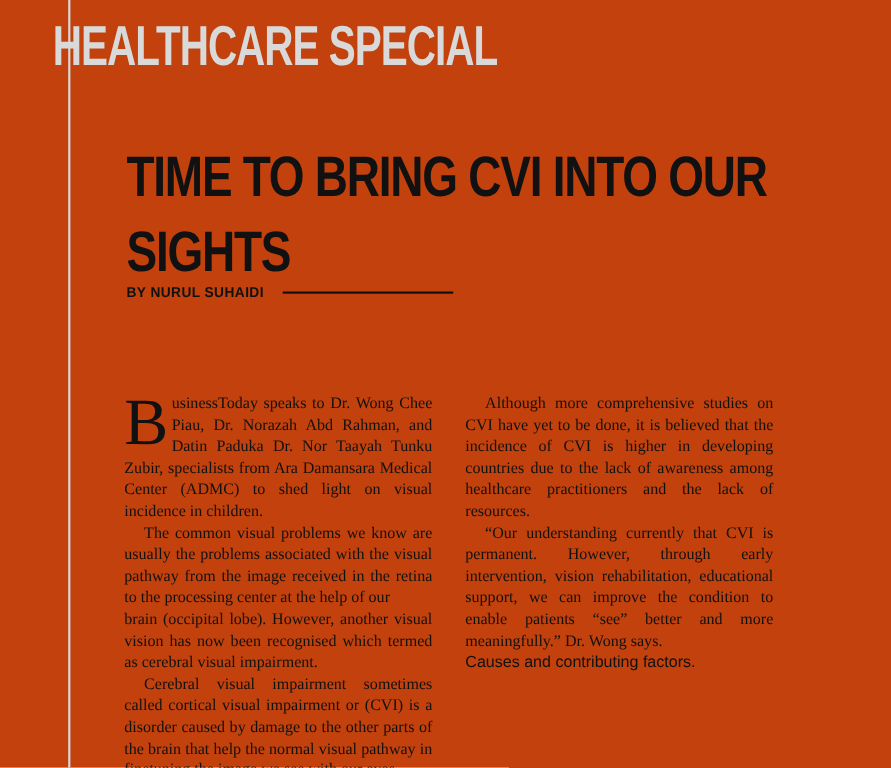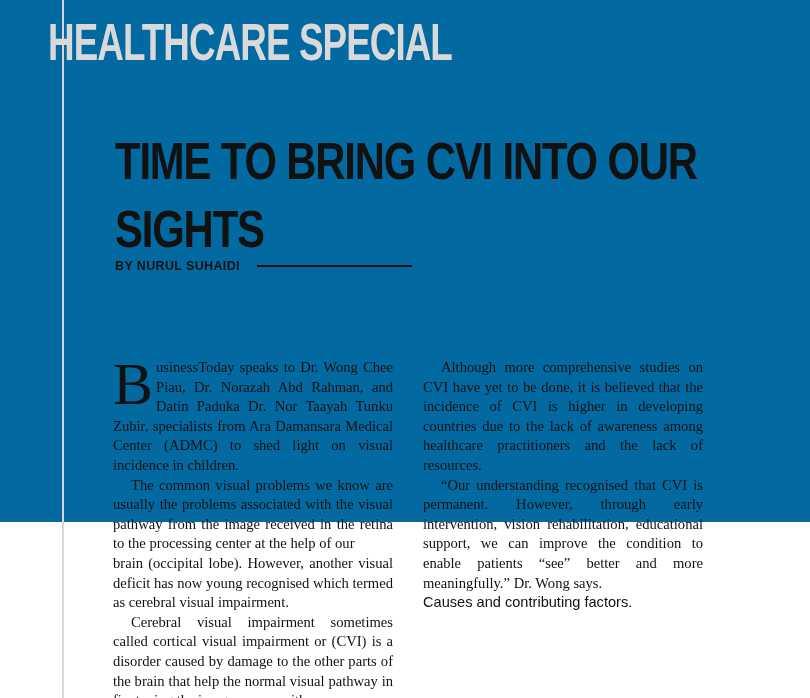--- a/index.html
+++ b/index.html
@@ -10,23 +10,23 @@
   body {
     width: 810px;
     height: 698px;
     overflow: hidden;
     font-family: "Liberation Serif", serif;
     color: #111111;
   }
   .page {
     position: relative;
     width: 810px;
-    height: 522px;
+    height: 698px;
     box-sizing: border-box;
-    background: #0369a1;
+    background: #c2410c;
     text-decoration: underline;
   }
   
   .left-rule {
     position: absolute;
     left: 62px;
     top: 0;
     width: 2px;
     height: 698px;
     background: #d8d8d8;
@@ -140,26 +140,26 @@
   <div class="byline-wrap">
     <div class="byline">BY NURUL SUHAIDI</div>
     <div class="byline-rule"></div>
   </div>
 
   <div class="columns">
 
     <div class="col">
       <p class="dropcap-para"><span class="dropcap">B</span><span>usinessToday speaks to Dr. Wong Chee Piau, Dr. Norazah Abd Rahman, and Datin Paduka Dr. Nor Taayah Tunku Zubir, specialists from Ara Damansara Medical Center (ADMC) to shed light on visual incidence in children.</span></p>
       <p>The common visual problems we know are usually the problems associated with the visual pathway from the image received in the retina to the processing center at the help of our</p>
-      <p class="noindent">brain (occipital lobe). However, another visual deficit has now young recognised which termed as cerebral visual impairment.</p>
+      <p class="noindent">brain (occipital lobe). However, another visual vision has now been recognised which termed as cerebral visual impairment.</p>
       <p>Cerebral visual impairment sometimes called cortical visual impairment or (CVI) is a disorder caused by damage to the other parts of the brain that help the normal visual pathway in finetuning the image we see with our eyes.</p>
 
     </div>
 
     <div class="col">
       <p>Although more comprehensive studies on CVI have yet to be done, it is believed that the incidence of CVI is higher in developing countries due to the lack of awareness among healthcare practitioners and the lack of resources.</p>
-      <p>“Our understanding recognised that CVI is permanent. However, through early intervention, vision rehabilitation, educational support, we can improve the condition to enable patients “see” better and more meaningfully.” Dr. Wong says.</p>
+      <p>“Our understanding currently that CVI is permanent. However, through early intervention, vision rehabilitation, educational support, we can improve the condition to enable patients “see” better and more meaningfully.” Dr. Wong says.</p>
       <p class="subhead noindent">Causes and contributing factors.</p>
 
     </div>
 
   </div>
 </div>
 
 </body></html>

